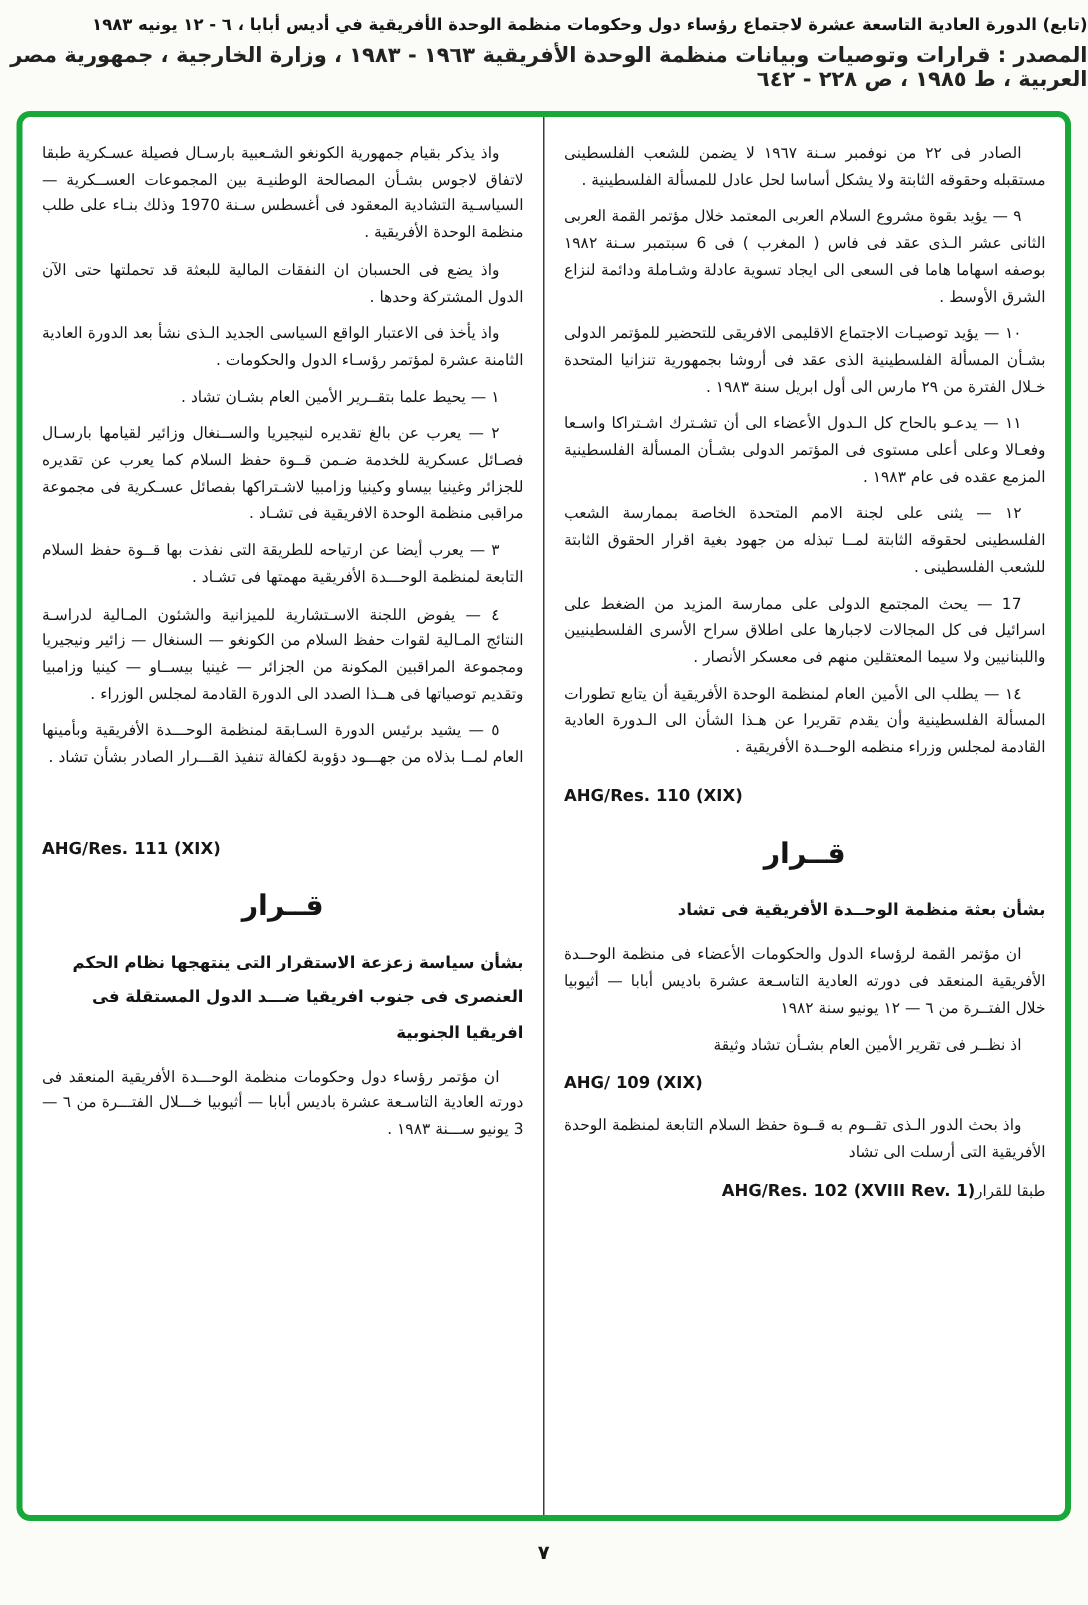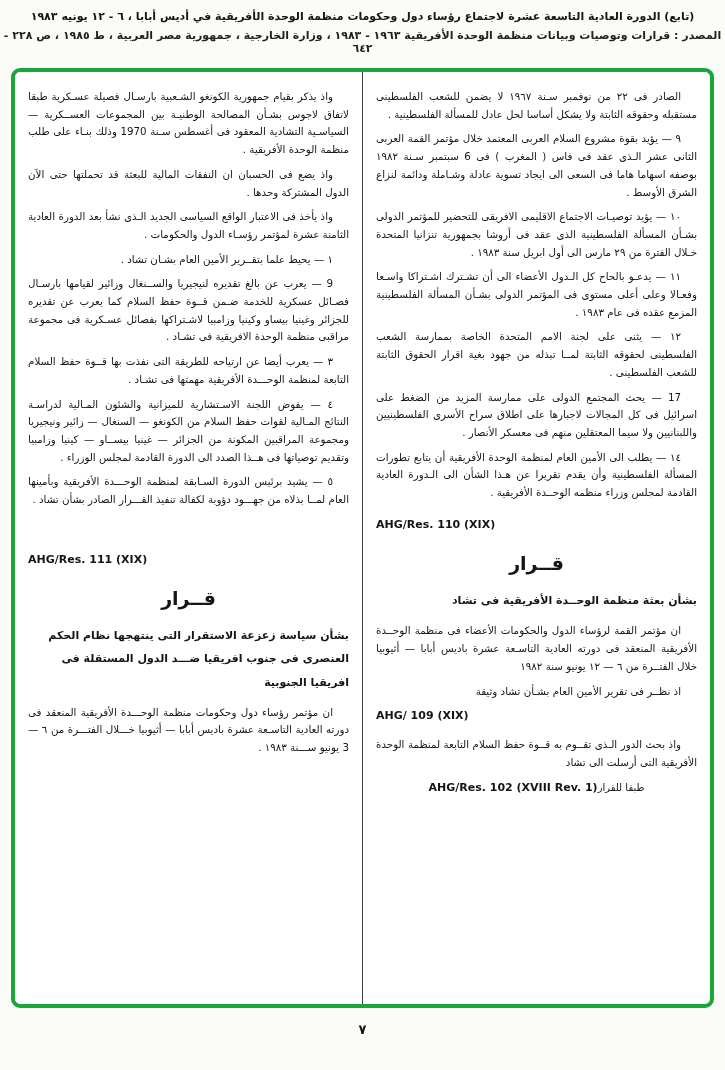--- a/index.html
+++ b/index.html
@@ -5,23 +5,23 @@
   :root { --frame-green: #18a83a; }
   * { box-sizing: border-box; }
   html, body {
     margin: 0; padding: 0;
     width: 725px; height: 1070px;
     background: #fbfbf8;
     font-family: "DejaVu Sans", sans-serif;
     color: #151515;
     overflow: hidden;
   }
-  .page-header { text-align: center; padding-top: 10px; direction: rtl; }
+  .page-header { padding-top: 10px; direction: rtl; }
   .page-header .line1 { font-weight: bold; font-size: 11px; letter-spacing: .2px; }
-  .page-header .line2 { font-weight: bold; font-size: 11px; margin-top: 6px; color: #222; }
+  .page-header .line2 { font-weight: bold; font-size: 14px; margin-top: 6px; color: #222; }
 
   .green-box {
     margin: 13px 11px 0 11px;
     border: 4px solid var(--frame-green, #18a83a);
     border-radius: 9px;
     height: 940px;
     background: #fff;
     display: flex;
     flex-direction: row-reverse; 
     overflow: hidden;
@@ -59,21 +59,21 @@
   .res-subtitle {
     text-align: right;
     font-weight: bold;
     font-size: 11px;
     line-height: 2.1;
     margin: 0 0 10px 0;
     direction: rtl;
   }
   .ref-row {
     display: flex;
-    justify-content: center;
+    justify-content: flex-end;
     align-items: baseline;
     direction: ltr;
     margin: 2px 0 0 0;
   }
   .ref-row .ref { margin: 0; }
   .ref-row .tail { direction: rtl; font-size: 10px; }
 
   .page-footer {
     text-align: center;
     margin-top: 14px;
@@ -114,21 +114,21 @@
       </div>
     </section>
 
     <div class="divider"></div>
 
     <section class="col">
       <p class="para">واذ يذكر بقيام جمهورية الكونغو الشـعبية بارسـال فصيلة عسـكرية طبقا لاتفاق لاجوس بشـأن المصالحة الوطنيـة بين المجموعات العســكرية — السياسـية التشادية المعقود فى أغسطس سـنة 1970 وذلك بنـاء على طلب منظمة الوحدة الأفريقية .</p>
       <p class="para">واذ يضع فى الحسبان ان النفقات المالية للبعثة قد تحملتها حتى الآن الدول المشتركة وحدها .</p>
       <p class="para">واذ يأخذ فى الاعتبار الواقع السياسى الجديد الـذى نشأ بعد الدورة العادية الثامنة عشرة لمؤتمر رؤسـاء الدول والحكومات .</p>
       <p class="para">١ — يحيط علما بتقــرير الأمين العام بشـان تشاد .</p>
-      <p class="para">9 — يعرب عن بالغ تقديره لنيجيريا والســنغال وزائير لقيامها بارسـال فصـائل عسكرية للخدمة ضـمن قــوة حفظ السلام كما يعرب عن تقديره للجزائر وغينيا بيساو وكينيا وزامبيا لاشـتراكها بفصائل عسـكرية فى مجموعة مراقبى منظمة الوحدة الافريقية فى تشـاد .</p>
+      <p class="para">٢ — يعرب عن بالغ تقديره لنيجيريا والســنغال وزائير لقيامها بارسـال فصـائل عسكرية للخدمة ضـمن قــوة حفظ السلام كما يعرب عن تقديره للجزائر وغينيا بيساو وكينيا وزامبيا لاشـتراكها بفصائل عسـكرية فى مجموعة مراقبى منظمة الوحدة الافريقية فى تشـاد .</p>
       <p class="para">٣ — يعرب أيضا عن ارتياحه للطريقة التى نفذت بها قــوة حفظ السلام التابعة لمنظمة الوحـــدة الأفريقية مهمتها فى تشـاد .</p>
       <p class="para">٤ — يفوض اللجنة الاسـتشارية للميزانية والشئون المـالية لدراسـة النتائج المـالية لقوات حفظ السلام من الكونغو — السنغال — زائير ونيجيريا ومجموعة المراقبين المكونة من الجزائر — غينيا بيســاو — كينيا وزامبيا وتقديم توصياتها فى هــذا الصدد الى الدورة القادمة لمجلس الوزراء .</p>
       <p class="para">٥ — يشيد برئيس الدورة السـابقة لمنظمة الوحـــدة الأفريقية وبأمينها العام لمــا بذلاه من جهـــود دؤوبة لكفالة تنفيذ القـــرار الصادر بشأن تشاد .</p>
       <div class="ref gap-top">AHG/Res. 111 (XIX)</div>
       <div class="res-title">قــرار</div>
       <div class="res-subtitle">بشأن سياسة زعزعة الاستقرار التى ينتهجها نظام الحكم العنصرى فى جنوب افريقيا ضـــد الدول المستقلة فى افريقيا الجنوبية</div>
       <p class="para">ان مؤتمر رؤساء دول وحكومات منظمة الوحـــدة الأفريقية المنعقد فى دورته العادية التاسـعة عشرة باديس أبابا — أثيوبيا خـــلال الفتـــرة من ٦ — 3 يونيو ســـنة ١٩٨٣ .</p>
     </section>
 
   </div>

